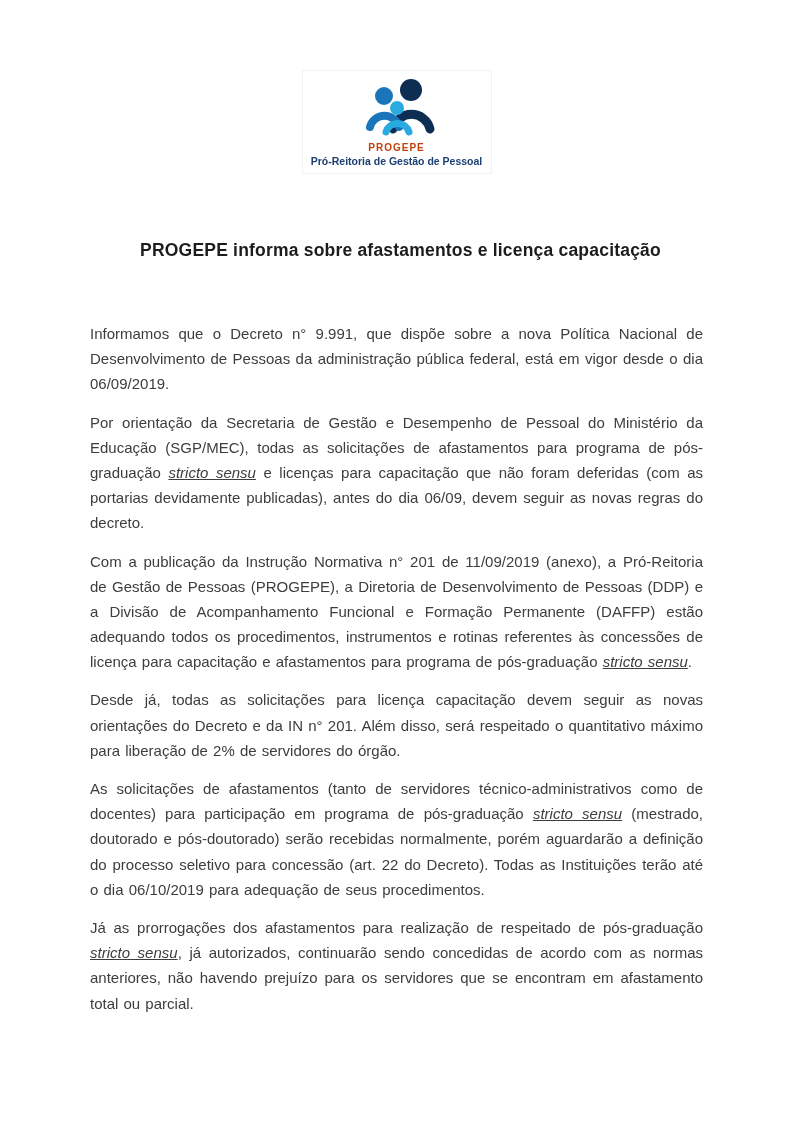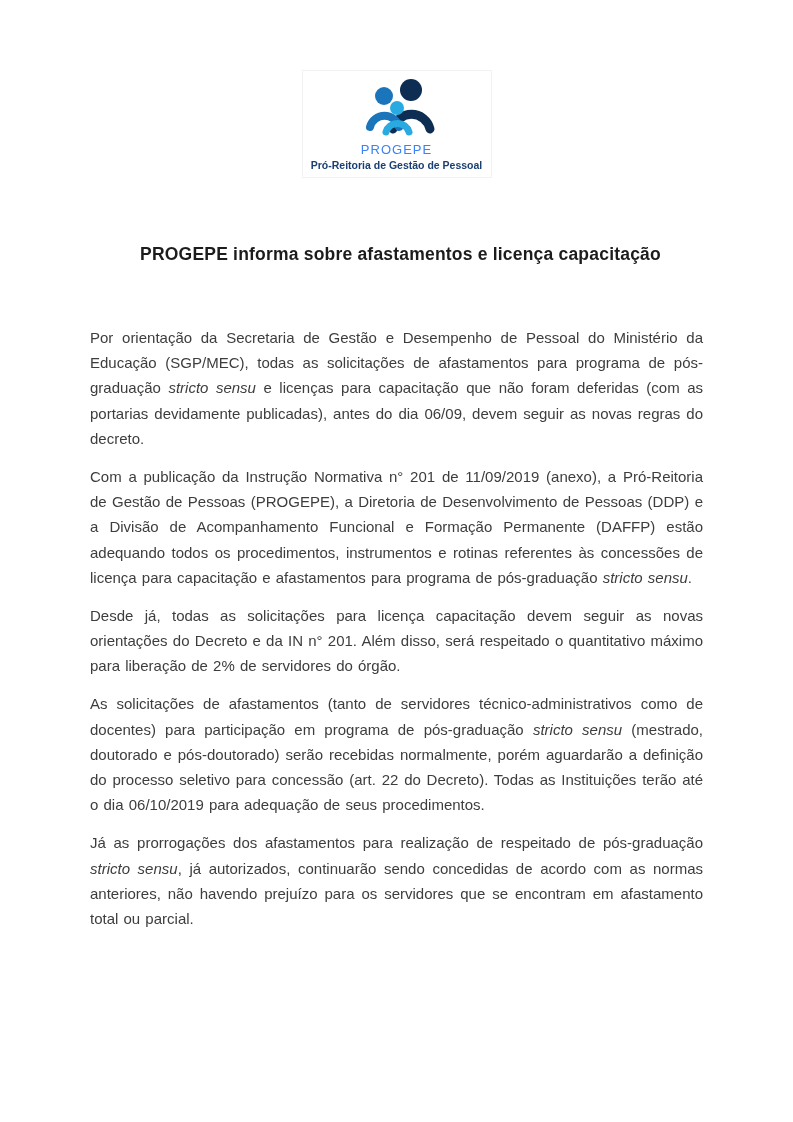--- a/index.html
+++ b/index.html
@@ -21,24 +21,24 @@
   
   .logo {
     width: 190px;
     margin: 0 auto;
     text-align: center;
     border: 1px solid #f2f2f2;
     padding: 4px 6px 6px 6px;
   }
   .logo svg { display: block; margin: 0 auto; }
   .logo-title {
-    font-size: 13px;
-    font-weight: normal;
+    font-size: 10px;
+    font-weight: bold;
     letter-spacing: 1px;
-    color: #3b82f6;
+    color: #c2410c;
     margin-top: 1px;
   }
   .logo-subtitle {
     font-size: 10.5px;
     font-weight: bold;
     color: #1b3f72;
     margin-top: 2px;
     white-space: nowrap;
   }
   
@@ -56,21 +56,21 @@
     margin: 60px 90px 0 90px;
     text-align: justify;
   }
   .content p {
     font-size: 15px;
     line-height: 1.68;
     margin-bottom: 13px;
     color: #3d3d3d;
     word-spacing: 1px;
   }
-  .content p span.it { font-style: italic; }
+  .content p span.it { font-style: italic; text-decoration: underline; }
 </style>
 </head>
 <body>
 
 <div class="page">
 
   <div class="logo">
     <svg width="120" height="66" viewBox="0 0 120 66" xmlns="http://www.w3.org/2000/svg">
 
       <circle cx="74" cy="15" r="11" fill="#0d2d52"></circle>
@@ -82,20 +82,21 @@
       <circle cx="60" cy="33" r="7" fill="#29abe2"></circle>
       <path d="M49,57 a12,12 0 0 1 23,0" fill="none" stroke="#29abe2" stroke-width="7" stroke-linecap="round"></path>
     </svg>
     <div class="logo-title">PROGEPE</div>
     <div class="logo-subtitle">Pró-Reitoria de Gestão de Pessoal</div>
   </div>
 
   <h1 class="doc-title">PROGEPE informa sobre afastamentos e licença capacitação</h1>
 
   <div class="content">
+      <p><span>Informamos que o Decreto n° 9.991, que dispõe sobre a nova Política Nacional de Desenvolvimento de Pessoas da administração pública federal, está em vigor desde o dia 06/09/2019.</span></p>
       <p><span>Por orientação da Secretaria de Gestão e Desempenho de Pessoal do Ministério da Educação (SGP/MEC), todas as solicitações de afastamentos para programa de pós-graduação </span><span class="it">stricto sensu</span><span> e licenças para capacitação que não foram deferidas (com as portarias devidamente publicadas), antes do dia 06/09,  devem seguir as novas regras do decreto.</span></p>
       <p><span>Com a publicação da Instrução Normativa n° 201 de 11/09/2019 (anexo), a Pró-Reitoria de Gestão de Pessoas (PROGEPE), a Diretoria de Desenvolvimento de Pessoas (DDP)  e a Divisão de Acompanhamento Funcional e Formação Permanente (DAFFP) estão adequando todos os procedimentos, instrumentos e rotinas referentes às concessões de licença para capacitação e afastamentos para programa de pós-graduação </span><span class="it">stricto sensu</span><span>.</span></p>
       <p><span>Desde já, todas as solicitações para licença capacitação devem seguir as novas orientações do Decreto e da IN n° 201. Além disso, será respeitado o quantitativo máximo para liberação de 2% de servidores do órgão.</span></p>
       <p><span>As solicitações de afastamentos (tanto de servidores técnico-administrativos como de docentes) para participação em programa de pós-graduação </span><span class="it">stricto sensu</span><span> (mestrado, doutorado e pós-doutorado)  serão recebidas normalmente, porém aguardarão a definição do processo seletivo para concessão (art. 22 do Decreto). Todas as Instituições terão até o dia 06/10/2019 para adequação de seus procedimentos.</span></p>
       <p><span>Já as prorrogações dos afastamentos para realização de respeitado de pós-graduação </span><span class="it">stricto sensu</span><span>, já autorizados, continuarão sendo concedidas de acordo com as normas anteriores, não havendo prejuízo para os servidores que se encontram em afastamento total ou parcial.</span></p>
     </div>
 
 </div>
 
 </body></html>

